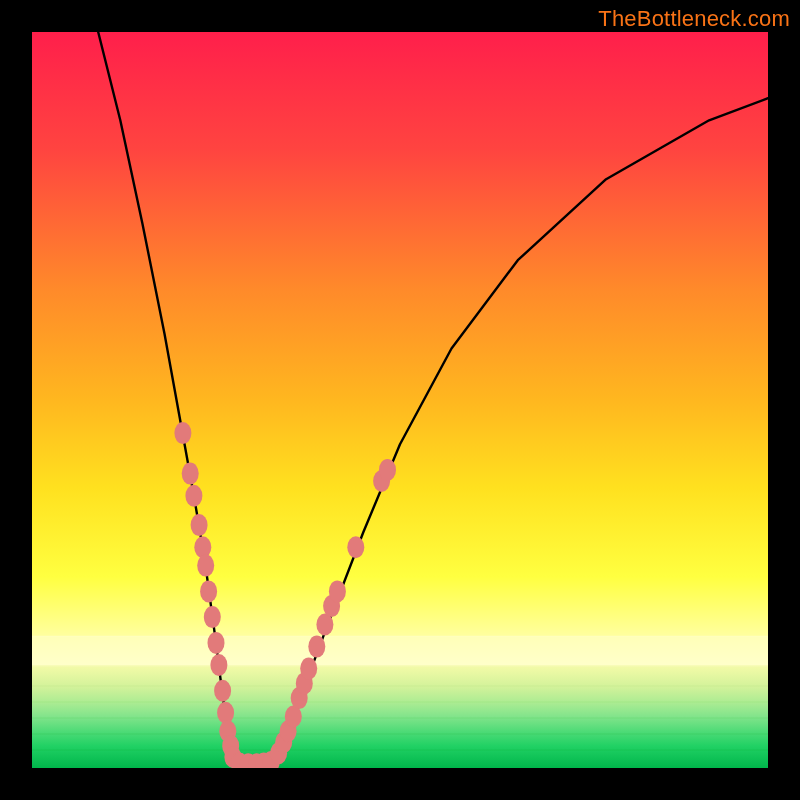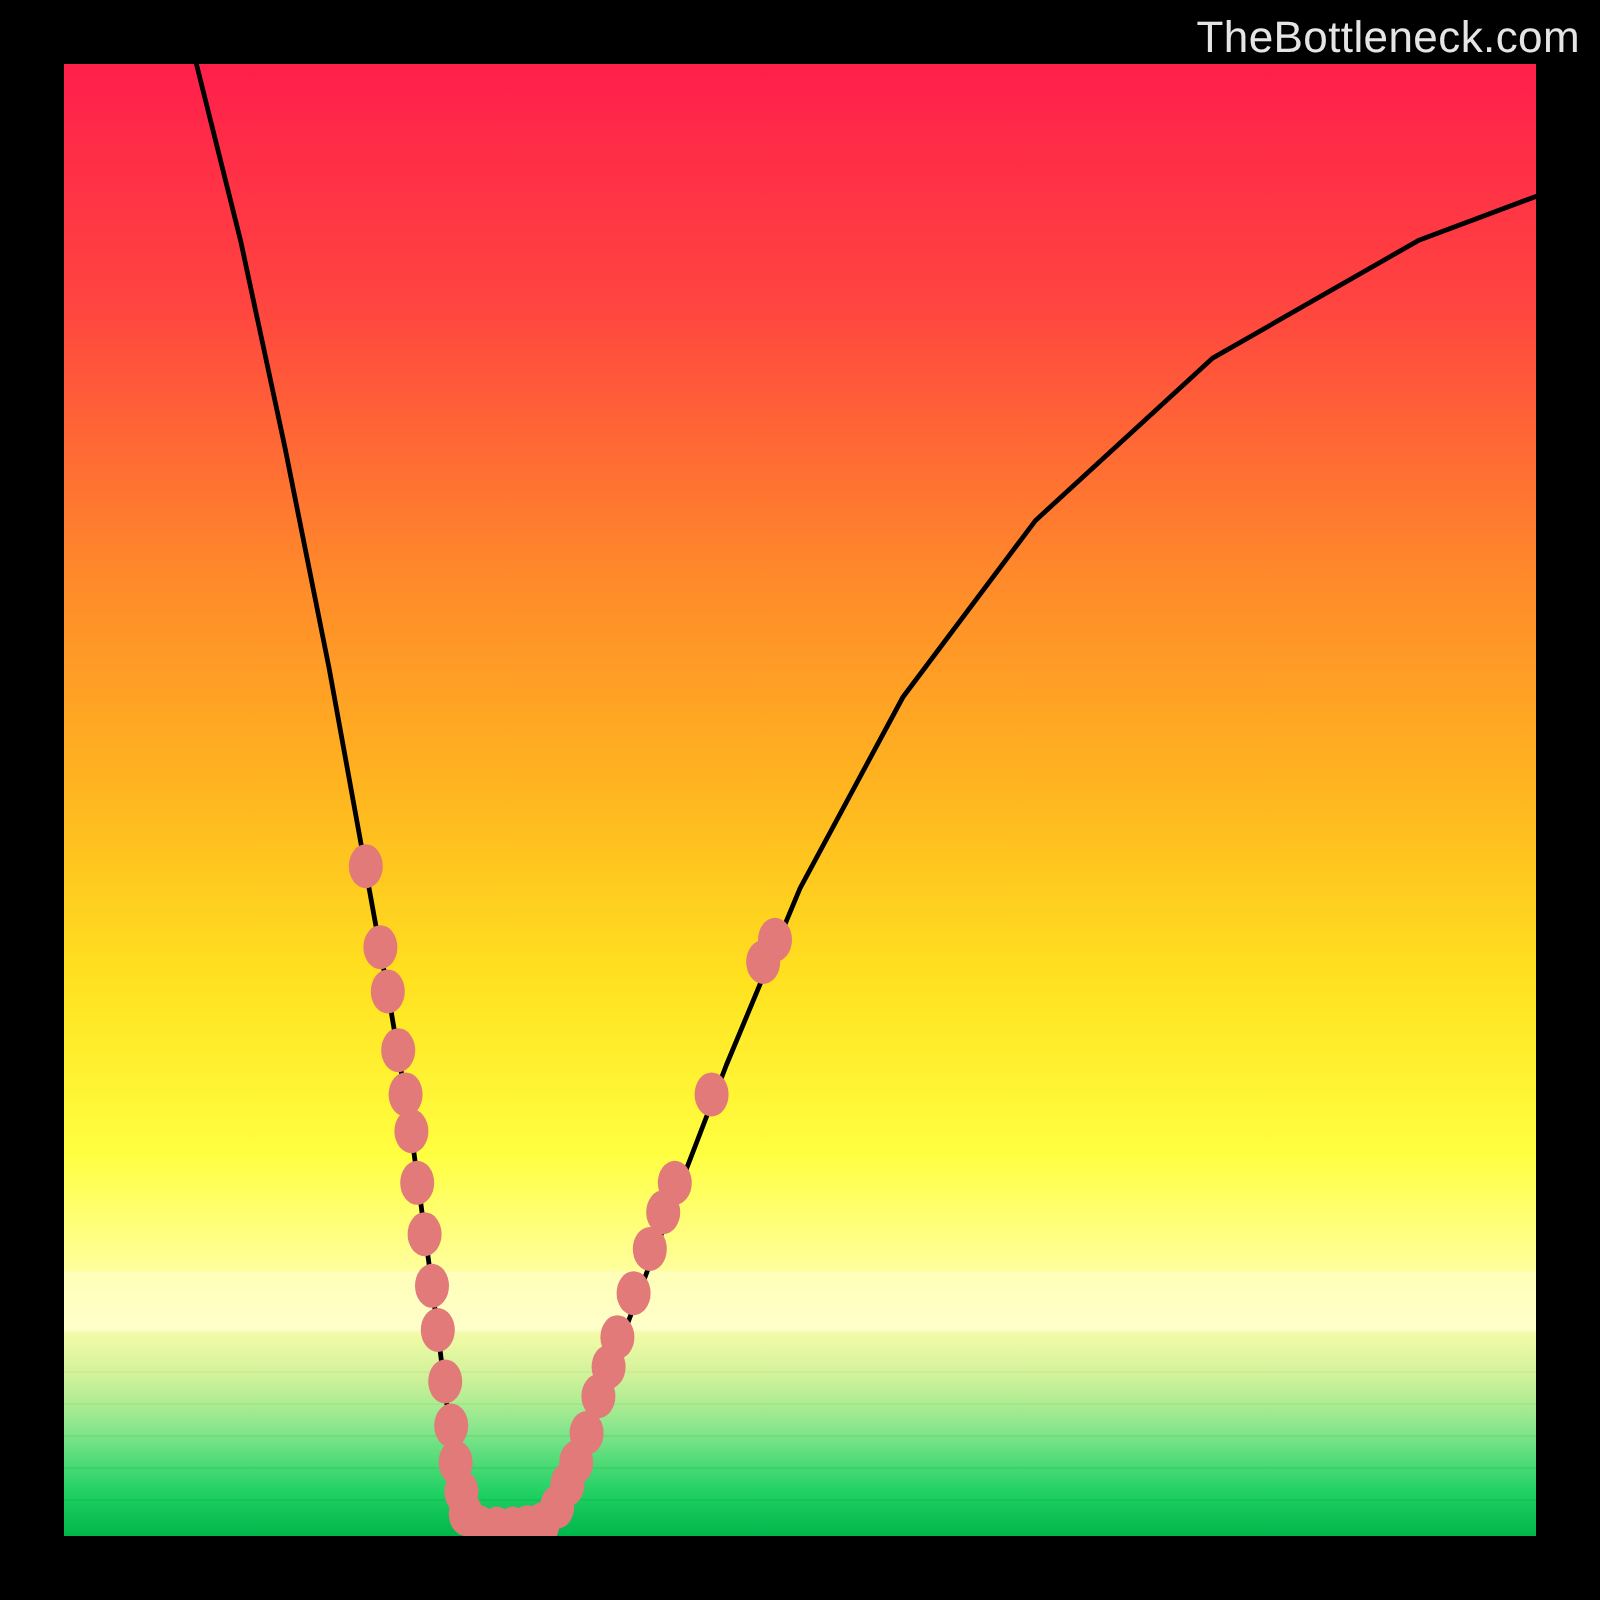--- a/index.html
+++ b/index.html
@@ -24,21 +24,21 @@
     left: 32px;
     top: 32px;
     width: 736px;
     height: 736px;
     
   }
   .watermark {
     position: absolute;
     top: 6px;
     right: 10px;
-    color: #e5e5e5;
+    color: #f97316;
     font-size: 22px;
     font-weight: 500;
     user-select: none;
     letter-spacing: 0.2px;
   }
 </style>
 </head>
 <body>
 
 <div class="frame">

